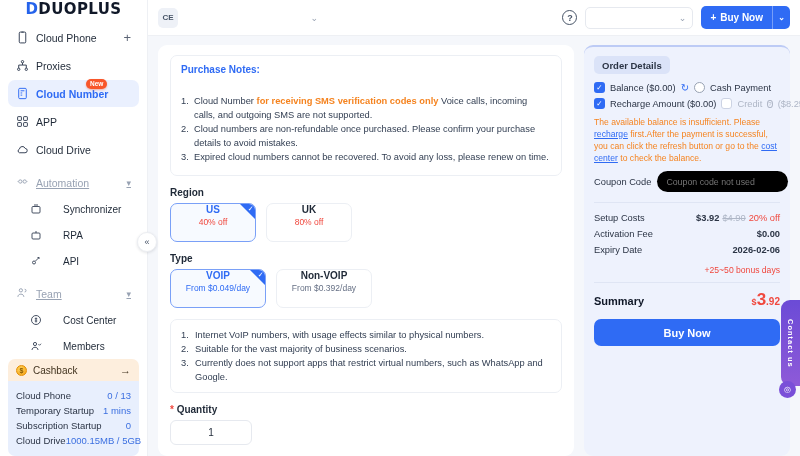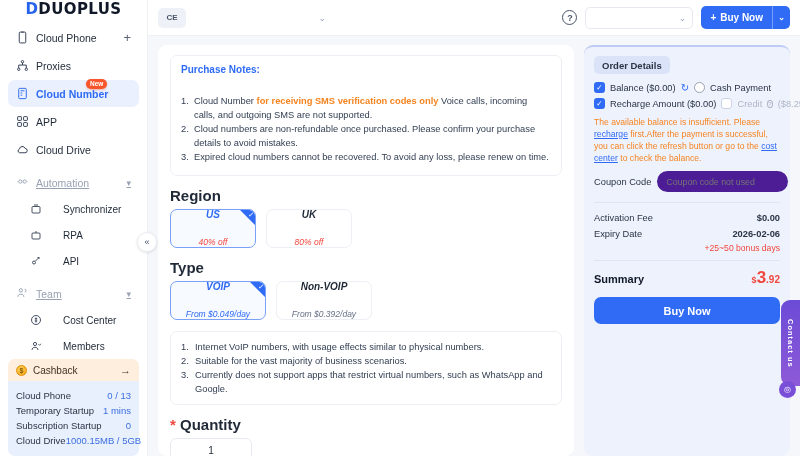--- a/index.html
+++ b/index.html
@@ -81,21 +81,21 @@
     font-size: 9px; color: #475467; cursor: pointer; z-index: 9;
   }
 
   
   .main { flex: 1; display: flex; flex-direction: column; min-width: 0; }
   .topbar {
     height: 36px; background: #fff; border-bottom: 1px solid #eef0f4;
     display: flex; align-items: center; padding: 0 10px; gap: 8px; flex: 0 0 36px;
   }
   .ce-chip {
-    width: 28px; height: 20px; border-radius: 5px; background: #eef1f7;
+    width: 20px; height: 20px; border-radius: 5px; background: #eef1f7;
     display: flex; align-items: center; justify-content: center;
     font-size: 8px; color: #475467; font-weight: 600; cursor: pointer;
   }
   .ce-select {
     width: 136px; height: 22px; display:flex; align-items:center; justify-content:flex-end;
     font-size: 9px; color: #98a2b3; cursor: pointer; padding-right: 4px;
   }
   .spacer { flex: 1; }
   .help-icon {
     width: 15px; height: 15px; border-radius: 50%; border: 1.2px solid #475467;
@@ -130,27 +130,27 @@
   .notes-list { list-style: none; counter-reset: n; }
   .notes-list li {
     counter-increment: n; font-size: 9.3px; color: #344054; line-height: 13.5px;
     padding-left: 13px; position: relative; margin-bottom: 1px;
   }
   .notes-list li::before {
     content: counter(n) "."; position: absolute; left: 0; color: #344054;
   }
   .hl-orange { color: #f5831f; font-weight: 600; }
 
-  .field-label { font-size: 15px; color: #1f2937; font-weight: 600; margin: 11px 0 5px 0; }
+  .field-label { font-size: 10px; color: #1f2937; font-weight: 600; margin: 11px 0 5px 0; }
   .field-label.req::before { content: "* "; color: #f0483e; }
   .opt-row { display: flex; gap: 10px; }
   .opt-card {
     width: 86px; height: 39px; border-radius: 7px; border: 1px solid #eceff4;
     background: #fff; display: flex; flex-direction: column; align-items: center;
-    justify-content: flex-end; gap: 17px; cursor: pointer; position: relative; overflow: hidden; font-style: italic;
+    justify-content: flex-start; gap: 2px; cursor: pointer; position: relative; overflow: hidden;
   }
   .opt-card.sel { border: 1px solid #7aa0f7; background: #f7faff; }
   .opt-card .t1 { font-size: 10px; color: #1f2937; font-weight: 600; }
   .opt-card.sel .t1 { color: #2f6bf4; }
   .opt-card .t2 { font-size: 8.5px; color: #f0483e; }
   .opt-card.sel .t2 { color: #2f6bf4; }
   .opt-card.sel.discount .t2 { color: #f0483e; }
   .corner {
     position: absolute; top: 0; right: 0; width: 0; height: 0;
     border-top: 15px solid #2f6bf4; border-left: 15px solid transparent;
@@ -217,30 +217,30 @@
     display: inline-flex; align-items: center; justify-content: center;
     font-size: 6px; color: #aeb6c6; vertical-align: middle;
   }
   .warn {
     font-size: 8.6px; color: #f5831f; line-height: 12px; margin: 2px 0 7px 0;
   }
   .warn a { color: #2f6bf4; text-decoration: underline; cursor: pointer; }
   .coupon-row { display: flex; align-items: center; gap: 6px; margin-bottom: 8px; }
   .coupon-label { font-size: 9.3px; color: #2b3445; white-space: nowrap; }
   .coupon-input {
-    flex: 1; height: 21px; border-radius: 11px; border: none; background: #4c1d95;
+    flex: 1; height: 21px; border-radius: 11px; border: none; background: #000000;
     font-size: 8.8px; color: #98a2b3; padding: 0 9px;
     font-family: "Liberation Sans", sans-serif;
   }
   .divider { height: 1px; background: #dfe5f4; margin: 2px 0 7px 0; }
   .sum-row { display: flex; align-items: baseline; font-size: 9.3px; color: #2b3445; line-height: 16px; }
   .sum-row .v { margin-left: auto; font-weight: 600; }
   .strike { color: #aeb6c6; text-decoration: line-through; font-weight: 400; margin: 0 3px; }
   .off { color: #f0483e; font-weight: 400; }
-  .bonus { text-align: right; font-size: 8.6px; color: #f0483e; margin-top: 1px; }
+  .bonus { text-align: right; font-size: 8.6px; color: #f0483e; margin-top: 7px; }
   .total-row { display: flex; align-items: baseline; }
   .total-label { font-size: 11px; font-weight: 700; color: #101828; }
   .total-price { margin-left: auto; color: #f0483e; font-weight: 700; }
   .total-price .cur { font-size: 9px; }
   .total-price .int { font-size: 17px; }
   .total-price .dec { font-size: 10px; }
   .buy-now-btn {
     margin-top: 9px; height: 27px; border-radius: 7px; background: #2f6bf4; color: #fff;
     display: flex; align-items: center; justify-content: center;
     font-size: 11px; font-weight: 700; cursor: pointer; border: none; width: 100%;
@@ -542,20 +542,26 @@
         </div>
 
         <div class="coupon-row">
           <span class="coupon-label">Coupon Code</span>
           <input class="coupon-input" placeholder="Coupon code not used" style="">
         </div>
 
         <div class="divider"></div>
 
         <div class="sum-row">
+          <span>Setup Costs</span>
+          <span class="v">
+            <span>$3.92</span><span class="strike">$4.90</span><span class="off">20% off</span>
+          </span>
+        </div>
+        <div class="sum-row">
           <span>Activation Fee</span>
           <span class="v">$0.00</span>
         </div>
         <div class="sum-row">
           <span>Expiry Date</span>
           <span class="v">2026-02-06</span>
         </div>
         <div class="bonus">+25~50 bonus days</div>
 
         <div class="divider" style="margin-top:7px"></div>

